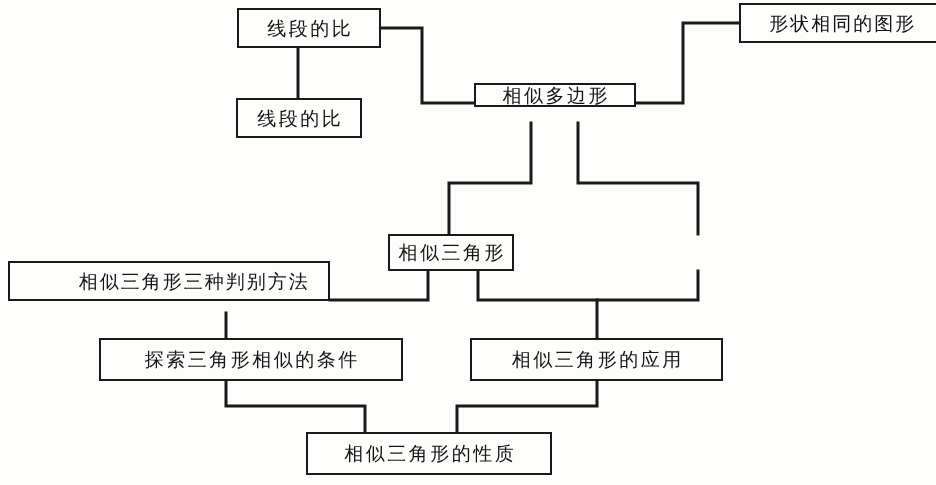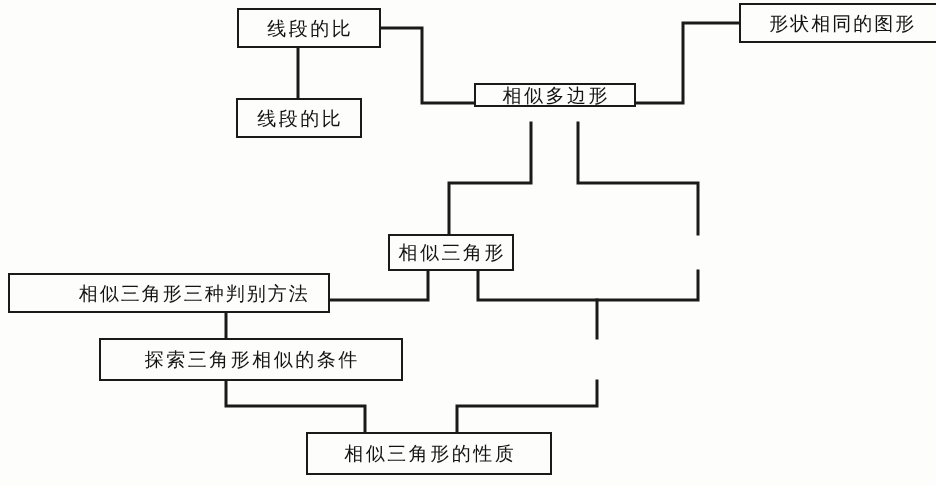--- a/index.html
+++ b/index.html
@@ -46,21 +46,21 @@
     font-weight: 400;
     color: #131313;
   }
   
   #node-ratio        { left: 237px; top: 8px;   width: 144px; height: 40px; }
   #node-golden       { left: 236px; top: 98px;  width: 126px; height: 40px; }
   #node-polygon      { left: 474px; top: 83px;  width: 162px; height: 24px; }
   #node-sameshape    { left: 739px; top: 3px;   width: 205px; height: 40px; }
   #node-simtri       { left: 368px; top: 234px; width: 126px; height: 37px; margin-left: 20px; }
   #node-homothety    { left: 613px; top: 234px; width: 155px; height: 37px; }
-  #node-threemethods { left: 8px;   top: 273px; width: 322px; height: 40px; padding-left: 48px; }
+  #node-threemethods { left: 8px;   top: 261px; width: 322px; height: 40px; padding-left: 48px; }
   #node-conditions   { left: 99px;  top: 338px; width: 304px; height: 43px; font-family: Liberation Serif, serif; }
   #node-application  { left: 470px; top: 338px; width: 253px; height: 43px; }
   #node-properties   { left: 296px; top: 432px; width: 246px; height: 43px; margin-left: 10px; }
 
   #node-sameshape .node-label,
   #node-threemethods .node-label { letter-spacing: 2px; }
 </style>
 </head>
 <body>
 
@@ -114,18 +114,21 @@
 
 
   <div class="node" id="node-threemethods">
     <span class="node-label">相似三角形三种判别方法</span>
   </div>
 
   <div class="node" id="node-conditions">
     <span class="node-label">探索三角形相似的条件</span>
   </div>
 
+  <div class="node" id="node-application">
+    <span class="node-label">相似三角形的应用</span>
+  </div>
 
   <div class="node" id="node-properties">
     <span class="node-label">相似三角形的性质</span>
   </div>
 
 </div>
 
 </body></html>

